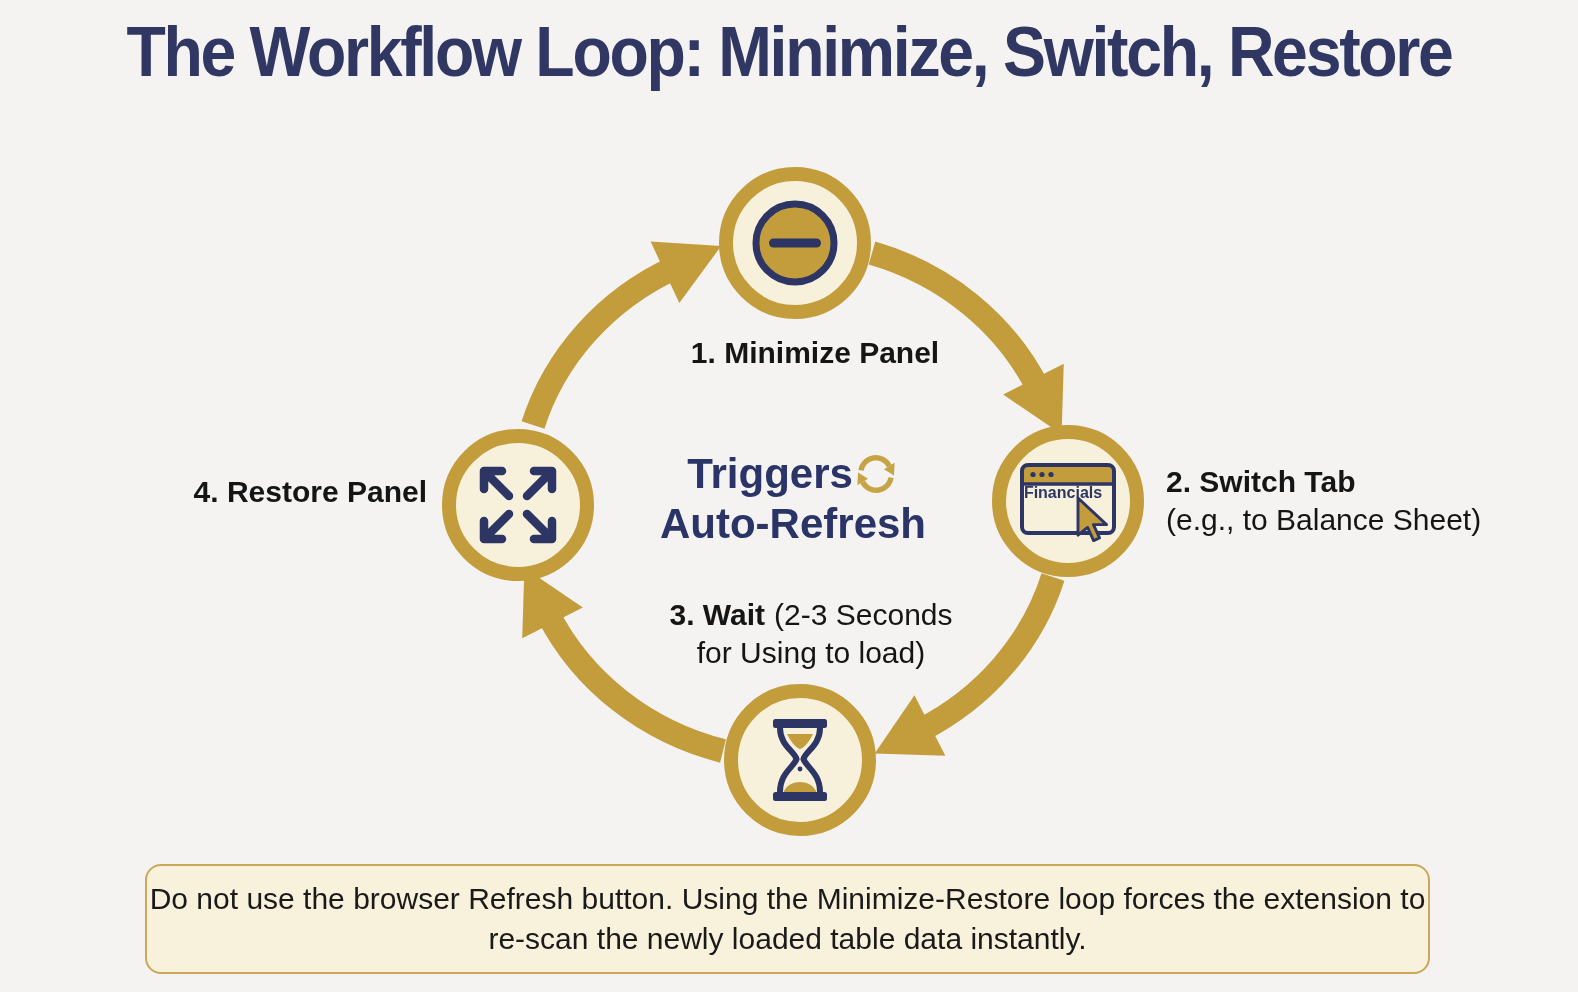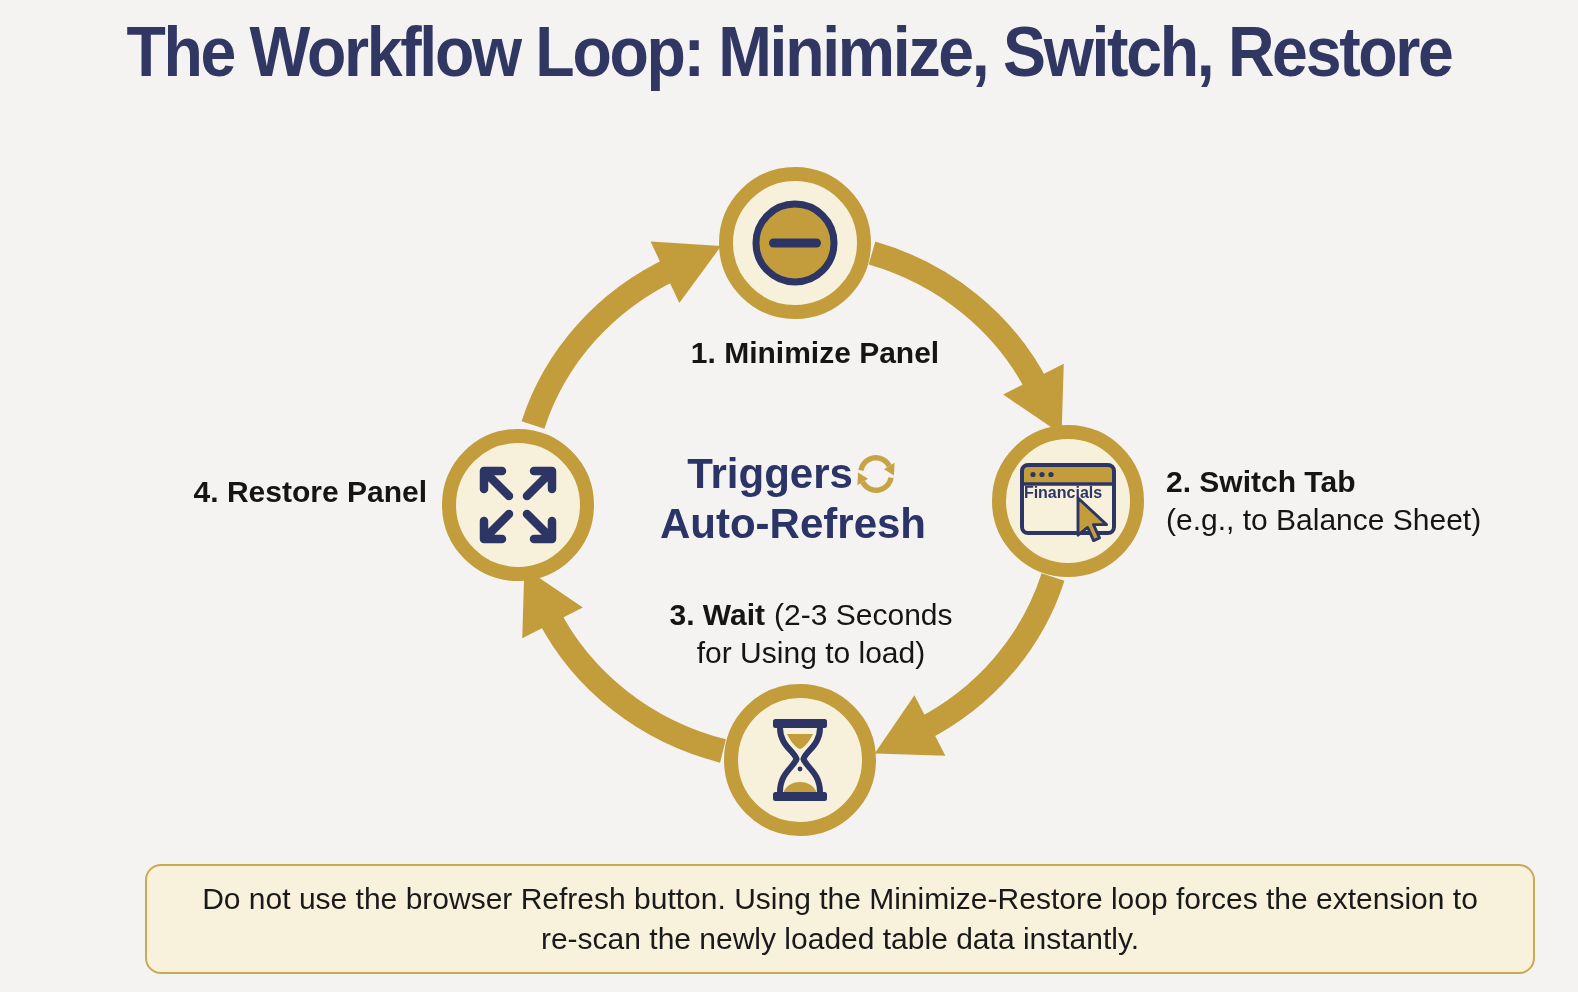--- a/index.html
+++ b/index.html
@@ -48,21 +48,21 @@
     position:absolute;left:793px;top:449px;
     transform:translateX(-50%);
     text-align:center;color:var(--center_navy,#2B3467);
     font-weight:bold;font-size:42px;line-height:50px;white-space:nowrap;
   }
   .center-caption .line1{display:flex;align-items:center;justify-content:center;}
   .refresh-svg{display:block;}
 
   
   .note-box{
-    position:absolute;left:145px;top:864px;width:1390px;height:110px;
+    position:absolute;left:145px;top:864px;width:1285px;height:110px;
     box-sizing:border-box;
     background:var(--note_bg,#F8F1DC);
     border:2.5px solid var(--note_border,#C9A858);
     border-radius:16px;
     display:flex;align-items:center;justify-content:center;
   }
   .note-text{
     max-width:1280px;text-align:center;
     font-size:30px;line-height:40px;color:#1a1a1a;
   }

